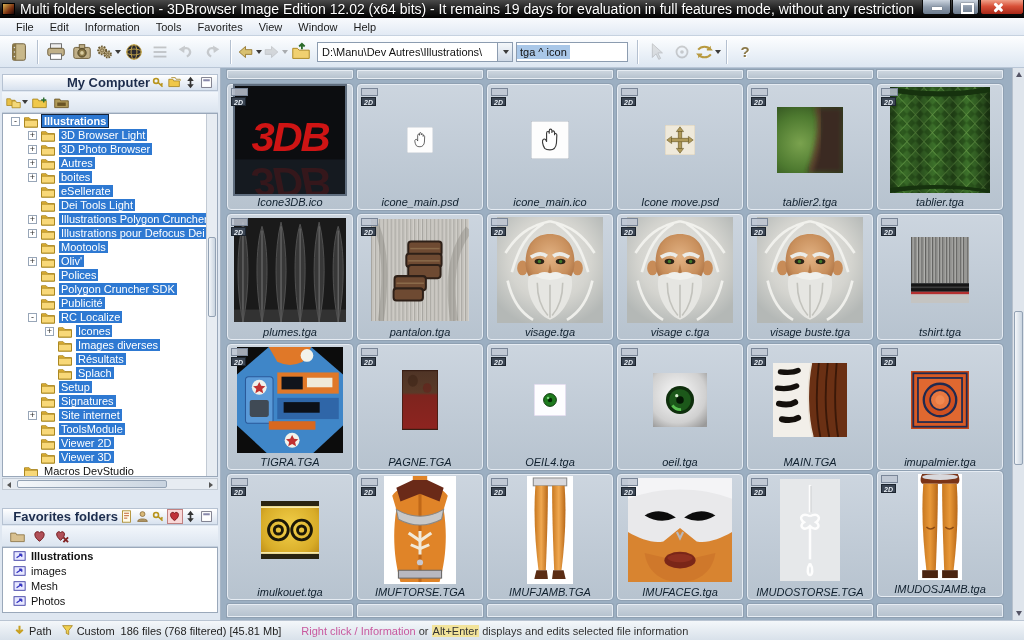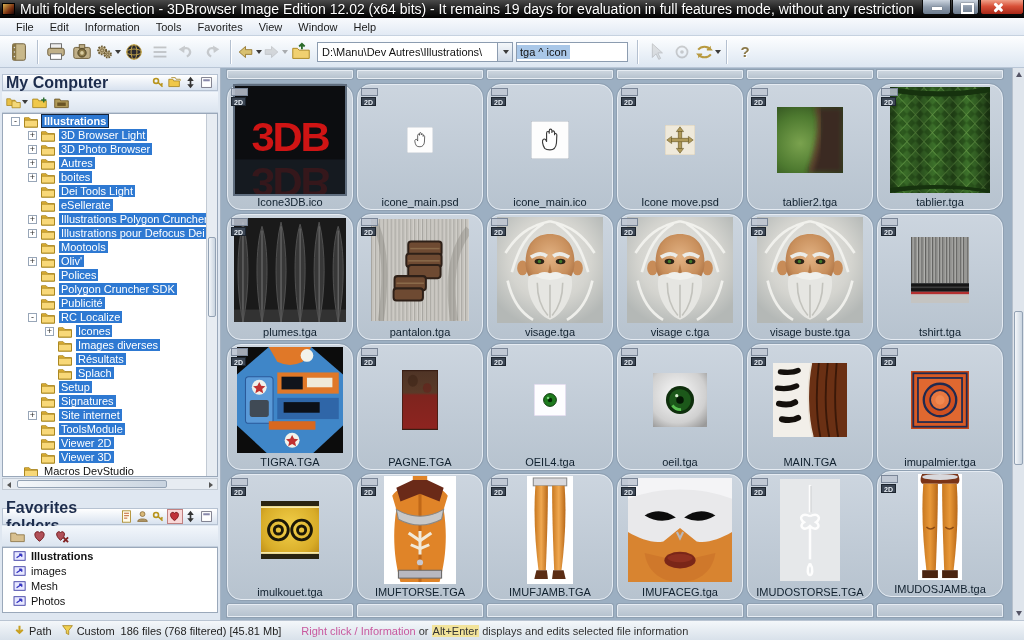--- a/index.html
+++ b/index.html
@@ -28,21 +28,21 @@
   .caret{width:0;height:0;border-left:3.5px solid transparent;border-right:3.5px solid transparent;border-top:4px solid #3a3a3a;margin-left:1px;}
   #addr{width:196px;height:20px;background:#fff;border:1px solid #8c9cb0;display:flex;align-items:center;margin:0 3px;}
   #addrtext{flex:1;font-size:11px;padding:0 4px;white-space:nowrap;overflow:hidden;color:#111;}
   #addrbtn{width:15px;height:100%;background:linear-gradient(#f4f7fa,#cfd9e6);border-left:1px solid #8c9cb0;display:flex;align-items:center;justify-content:center;}
   #filter{width:112px;height:20px;background:#fff;border:1px solid #8c9cb0;display:flex;align-items:center;margin-right:4px;}
   #filtertext{font-size:11px;padding:1px 3px;background:#a9c7e8;color:#111;}
   #helpglyph{font-size:15px;font-weight:bold;color:#8a7848;text-shadow:1px 1px 0 #fff;}
   
   #sidebar{position:absolute;left:0;top:68px;width:221px;height:552px;background:#dfe7f1;border-right:1px solid #a8b6c6;}
   .phead{position:absolute;left:2px;width:216px;height:17px;background:linear-gradient(#ffffff,#d8e2ef);border:1px solid #b6c2d2;display:flex;align-items:center;padding:0 3px;}
-  .phead .ptitle{font-size:16px;font-weight:bold;color:#1c2c4c;flex:1;}
+  .phead .ptitle{font-size:13px;font-weight:bold;color:#1c2c4c;flex:1;text-align:right;}
   .phicon{width:14px;height:13px;margin-left:2px;display:flex;}
   .phicon svg{width:13px;height:13px;}
   .phicon.pressed{background:#f8d8d8;outline:1px solid #c08080;}
   .ptb{position:absolute;left:2px;width:216px;height:21px;background:linear-gradient(#f2f6fb,#dce5f0);border-bottom:1px solid #c2cedc;display:flex;align-items:center;padding-left:4px;}
   .ptb .tbtn{width:22px;height:19px;}
   .ptb svg{width:17px;height:15px;}
   .whitebox{position:absolute;left:2px;width:216px;background:#fff;border:1px solid #9aa8ba;overflow:hidden;}
   
   .trow{height:14px;display:flex;align-items:center;white-space:nowrap;}
   .texp{width:9px;height:9px;min-width:9px;border:1px solid #98a6b8;background:#fff;font-size:9px;line-height:7px;text-align:center;color:#333;margin-right:3px;}
@@ -56,21 +56,21 @@
   .sb-h{position:absolute;left:2px;width:216px;height:12px;background:#e7ecf2;border:1px solid #c2cad4;}
   .sb-thumb{position:absolute;background:linear-gradient(90deg,#f4f7fa,#c9d4e0);border:1px solid #93a2b4;border-radius:2px;}
   .sb-ar{position:absolute;width:0;height:0;}
   
   .frow{height:15px;display:flex;align-items:center;padding-left:10px;}
   .frow svg{width:14px;height:12px;margin-right:4px;}
   .flabel{font-size:11px;color:#111;}
   .flabel.b{font-weight:bold;}
   
   #content{position:absolute;left:221px;top:68px;width:803px;height:552px;background:#9cafc2;overflow:hidden;}
-  .cell{position:absolute;width:126px;height:126px;background:linear-gradient(#ccd5df,#b7c3cf);border:1px solid #e6ecf3;box-shadow:0 0 0 1px #8fa0b2;border-radius:14px;}
+  .cell{position:absolute;width:126px;height:126px;background:linear-gradient(#ccd5df,#b7c3cf);border:1px solid #e6ecf3;box-shadow:0 0 0 1px #8fa0b2;border-radius:4px;font-style:italic;}
   .cell .imgbox{position:absolute;left:2px;top:2px;right:2px;bottom:17px;display:flex;align-items:center;justify-content:center;}
   .cell.sel .imgbox .thumb{outline:2px solid #5f6d7e;}
   .fname{position:absolute;left:0;right:0;bottom:1px;text-align:center;font-size:11px;color:#10202e;white-space:nowrap;overflow:hidden;}
   .thumb{position:relative;}
   .thumb svg{display:block;width:100%;height:100%;}
   .badge{position:absolute;left:3px;top:3px;z-index:5;}
   .badge .b1{display:block;width:17px;height:8px;background:rgba(190,198,210,.85);border:1px solid #7a8698;}
   .badge .b2{display:block;width:15px;height:9px;margin-top:1px;background:#3c4654;color:#e8eef4;font-size:7px;font-weight:bold;text-align:center;line-height:9px;border:1px solid #1c242e;}
   .strip{position:absolute;width:126px;background:linear-gradient(#ccd5df,#b7c3cf);border:1px solid #e6ecf3;box-shadow:0 0 0 1px #8fa0b2;}
   #csb{position:absolute;right:0;top:0;width:12px;height:552px;background:#dfe5ec;border-left:1px solid #b6c0cc;}
@@ -339,32 +339,32 @@
           </div>
           <div class="trow">
             <span style="display: inline-block; width: 25px; min-width: 25px;"></span>
             <span class="texp none"></span>
             <span style="display: flex;">
               <svg class="tfold" viewBox="0 0 16 14">
                 <path d="M1,3 L6,3 L8,5 L15,5 L15,13 L1,13 Z" fill="#e8b83a" stroke="#a8841c"></path>
                 <path d="M1,5.5 L15,5.5 L15,13 L1,13 Z" fill="#f8d878" stroke="#a8841c"></path>
               </svg>
             </span>
+            <span class="tlabel sel">eSellerate</span>
+          </div>
+          <div class="trow">
+            <span style="display: inline-block; width: 25px; min-width: 25px;"></span>
+            <span class="texp none"></span>
+            <span style="display: flex;">
+              <svg class="tfold" viewBox="0 0 16 14">
+                <path d="M1,3 L6,3 L8,5 L15,5 L15,13 L1,13 Z" fill="#e8b83a" stroke="#a8841c"></path>
+                <path d="M1,5.5 L15,5.5 L15,13 L1,13 Z" fill="#f8d878" stroke="#a8841c"></path>
+              </svg>
+            </span>
             <span class="tlabel sel">Dei Tools Light</span>
-          </div>
-          <div class="trow">
-            <span style="display: inline-block; width: 25px; min-width: 25px;"></span>
-            <span class="texp none"></span>
-            <span style="display: flex;">
-              <svg class="tfold" viewBox="0 0 16 14">
-                <path d="M1,3 L6,3 L8,5 L15,5 L15,13 L1,13 Z" fill="#e8b83a" stroke="#a8841c"></path>
-                <path d="M1,5.5 L15,5.5 L15,13 L1,13 Z" fill="#f8d878" stroke="#a8841c"></path>
-              </svg>
-            </span>
-            <span class="tlabel sel">eSellerate</span>
           </div>
           <div class="trow">
             <span style="display: inline-block; width: 25px; min-width: 25px;"></span>
             <span class="texp">+</span>
             <span style="display: flex;">
               <svg class="tfold" viewBox="0 0 16 14">
                 <path d="M1,3 L6,3 L8,5 L15,5 L15,13 L1,13 Z" fill="#e8b83a" stroke="#a8841c"></path>
                 <path d="M1,5.5 L15,5.5 L15,13 L1,13 Z" fill="#f8d878" stroke="#a8841c"></path>
               </svg>
             </span>

